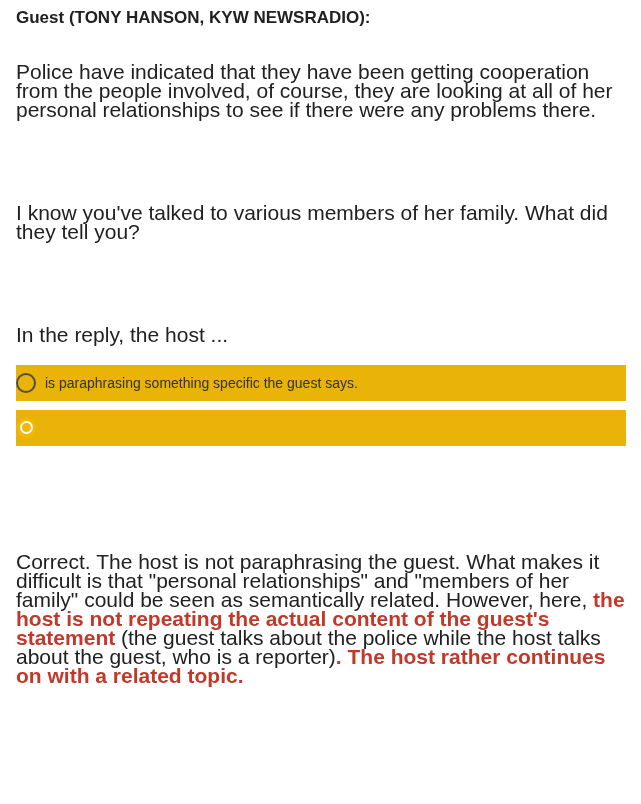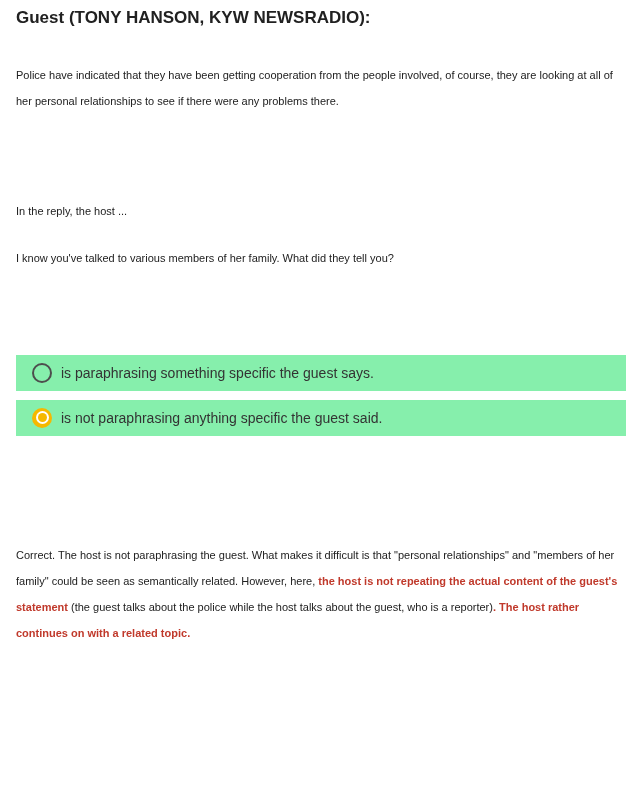--- a/index.html
+++ b/index.html
@@ -11,41 +11,41 @@
     font-family: "Liberation Sans", sans-serif;
     color: #212121;
     overflow: hidden;
   }
   .page {
     width: 641px;
     height: 804px;
     padding: 4px 15px 0 16px;
   }
   .body-text {
-    font-size: 11px;
-    line-height: 26px;
+    font-size: 21px;
+    line-height: 19px;
     margin: 0;
   }
   .speaker-heading {
     font-size: 17px;
     line-height: 28.5px;
     font-weight: bold;
     margin: 0 0 29px 0;
   }
   .utterance { margin: 0 0 84px 0; }
   .question-prompt { margin: 0 0 21px 0; }
   .options { margin: 0; }
   .option-row {
     display: flex;
     align-items: center;
     width: 610px;
     height: 36px;
-    background: #86efac;
+    background: #eab308;
     margin-bottom: 9px;
-    padding-left: 16px;
+    padding-left: 0;
     cursor: pointer;
   }
   .option-label {
     font-size: 14px;
     line-height: 36px;
     color: #333333;
     margin-left: 9px;
   }
   .radio-outer {
     width: 20px;
@@ -89,37 +89,36 @@
 </head>
 <body>
 
 <div class="page">
 
   <p class="speaker-heading">Guest (TONY HANSON, KYW NEWSRADIO):</p>
 
   <p class="body-text utterance">Police have indicated that they have been getting cooperation from the people involved, of course, they are looking at all of her personal relationships to see if there were any problems there.</p>
 
 
+  <p class="body-text utterance">I know you've talked to various members of her family. What did they tell you?</p>
+
   <p class="body-text question-prompt">In the reply, the host ...</p>
-
-  <p class="body-text utterance">I know you've talked to various members of her family. What did they tell you?</p>
 
   <div class="options">
 
     <div class="option-row">
       <span class="radio-outer radio-unselected"></span>
       <span class="option-label">is paraphrasing something specific the guest says.</span>
     </div>
 
     <div class="option-row">
       <span class="radio-outer radio-selected">
         <span class="radio-white-ring">
           <span class="radio-dot"></span>
         </span>
       </span>
-      <span class="option-label">is not paraphrasing anything specific the guest said.</span>
     </div>
 
   </div>
 
   <p class="body-text feedback"><span>Correct. The host is not paraphrasing the guest. What makes it difficult is that "personal relationships" and "members of her family" could be seen as semantically related. However, here, </span><span class="hl">the host is not repeating the actual content of the guest's statement</span><span> (the guest talks about the police while the host talks about the guest, who is a reporter)</span><span class="hl">. The host rather continues on with a related topic.</span></p>
 
 </div>
 
 </body></html>

